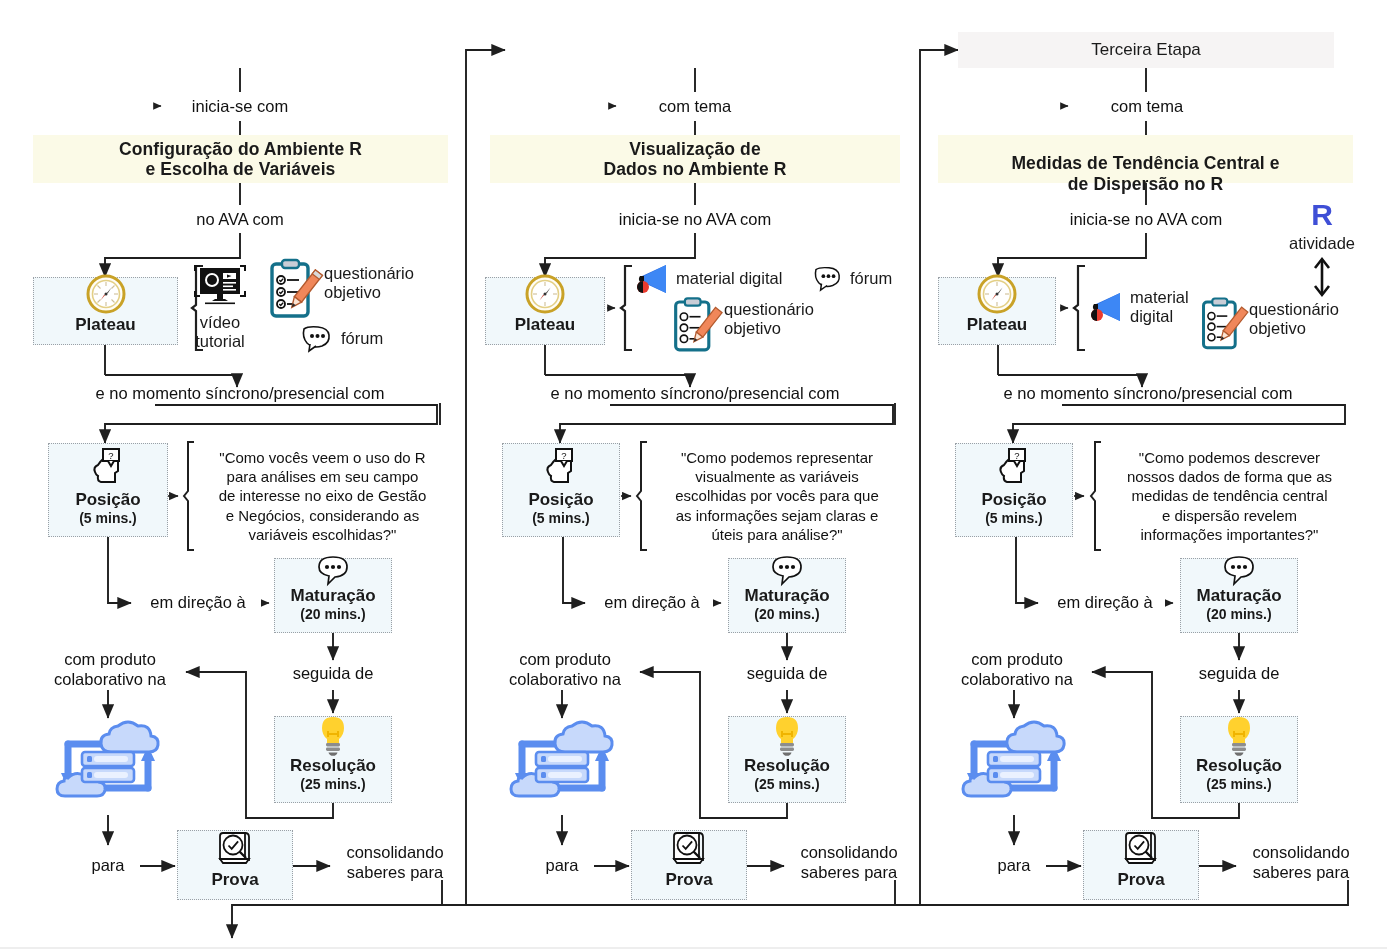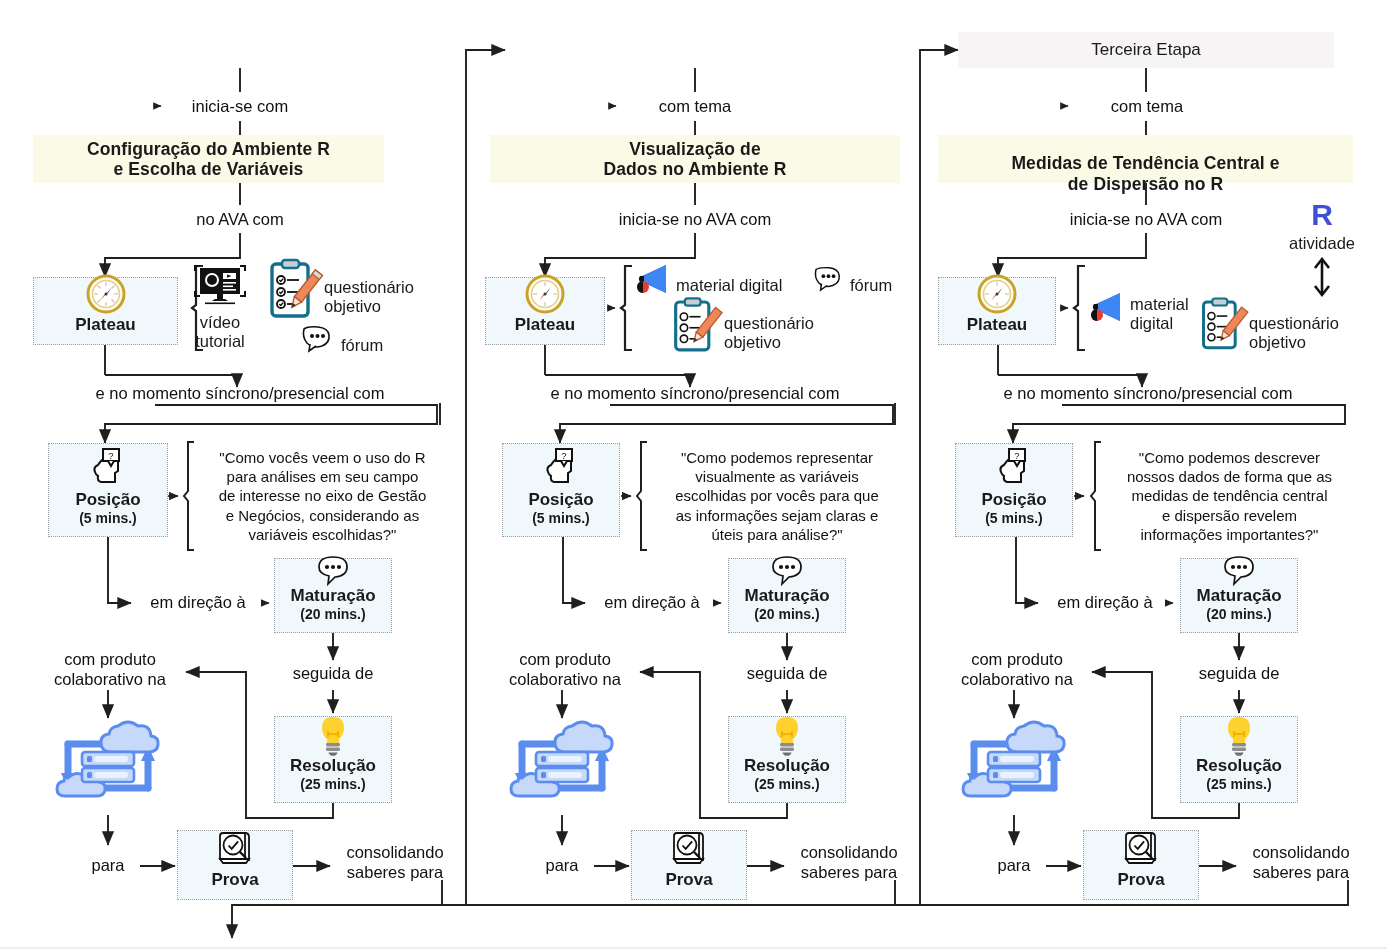--- a/index.html
+++ b/index.html
@@ -38,21 +38,21 @@
   .node .sub{font-weight:bold;font-size:14px;line-height:1.2;margin-top:1px;}
   .node .ico{flex:0 0 auto;}
 
   
   .quote{
     font-size:15px;line-height:1.28;text-align:center;color:#111;
     display:flex;align-items:center;justify-content:center;
   }
 
   
-  .reslabel{font-size:16.5px;line-height:1.18;text-align:center;margin-top:14px;}
+  .reslabel{font-size:16.5px;line-height:1.18;text-align:center;}
   .reslabel.l{text-align:left;}
 
   .rmark{font-weight:bold;font-size:30px;color:#3f4fd6;text-align:center;line-height:1;}
   .ratv{font-size:16.5px;text-align:center;}
 
   svg{display:block;overflow:visible;}
 </style>
 </head>
 <body>
 
@@ -143,21 +143,21 @@
       <line x1="232" y1="905" x2="1348" y2="905"></line>
       <line x1="0" y1="948" x2="1387" y2="948" stroke="#dddddd" stroke-width="1.2"></line>
     </g>
   </svg>
 
 
   <div class="abs cap" style="left:140px;top:94px;width:200px;height:26px;">
     <span>inicia-se com</span>
   </div>
 
-  <div class="abs banner banner-topic" style="left:33px;top:135px;width:351px;height:48px;">
+  <div class="abs banner banner-topic" style="left:33px;top:135px;width:415px;height:48px;">
     <span style="white-space:pre-line;">Configuração do Ambiente R
 e Escolha de Variáveis</span>
   </div>
 
   <div class="abs cap" style="left:140px;top:208px;width:200px;height:24px;">
     <span>no AVA com</span>
   </div>
 
   <div class="abs node" style="left:33px;top:277px;width:145px;height:68px;">
     <span class="ico">

